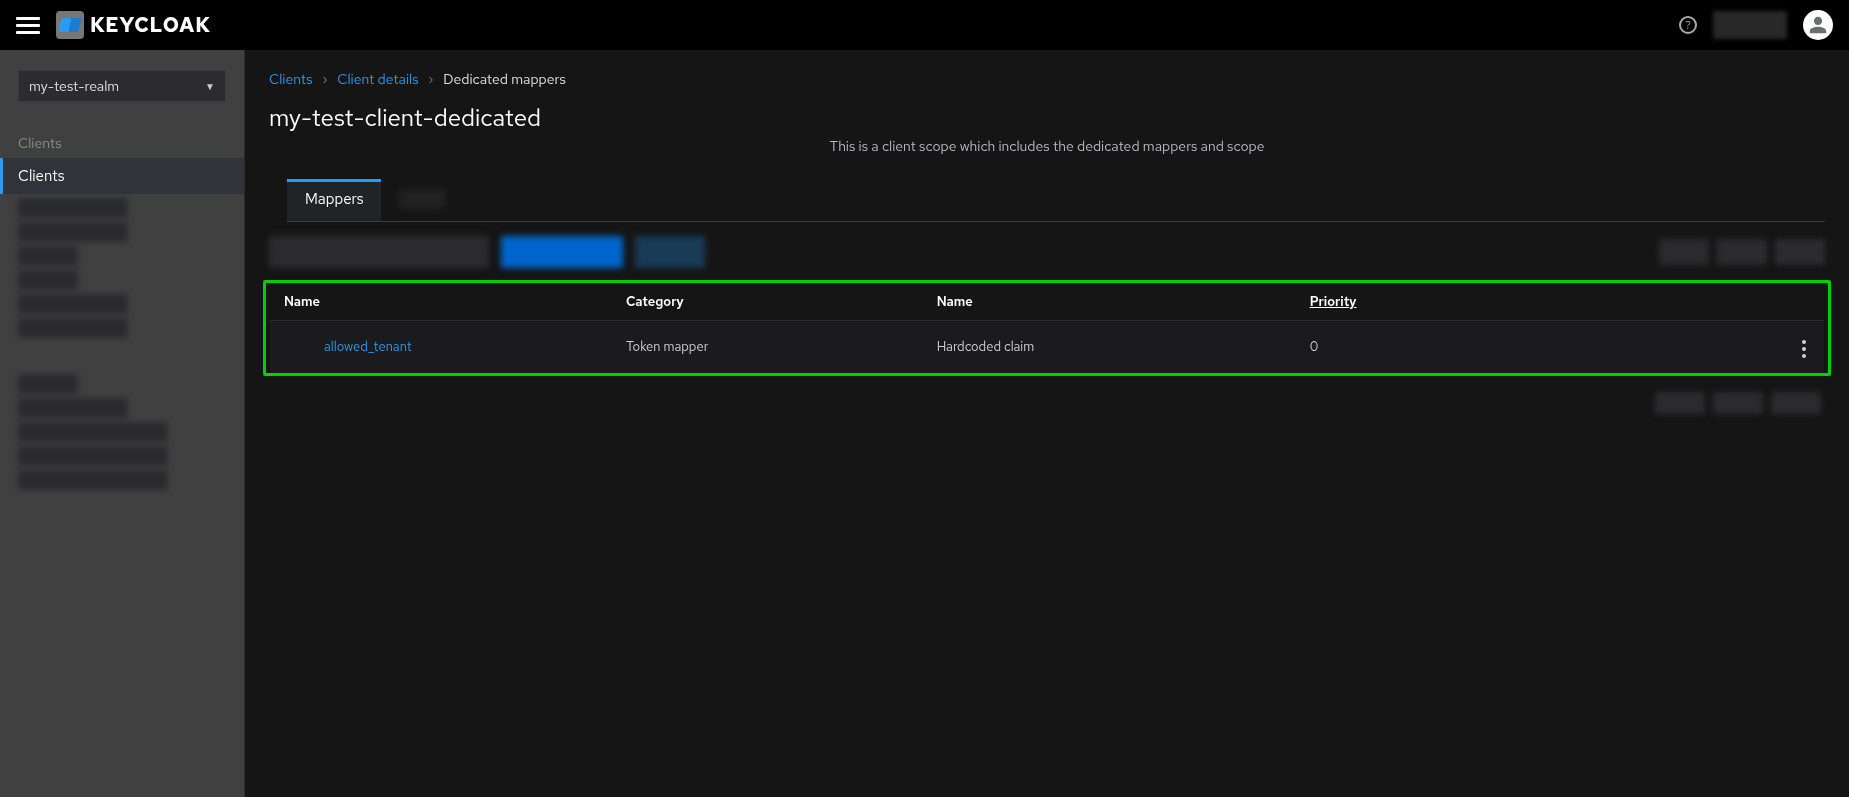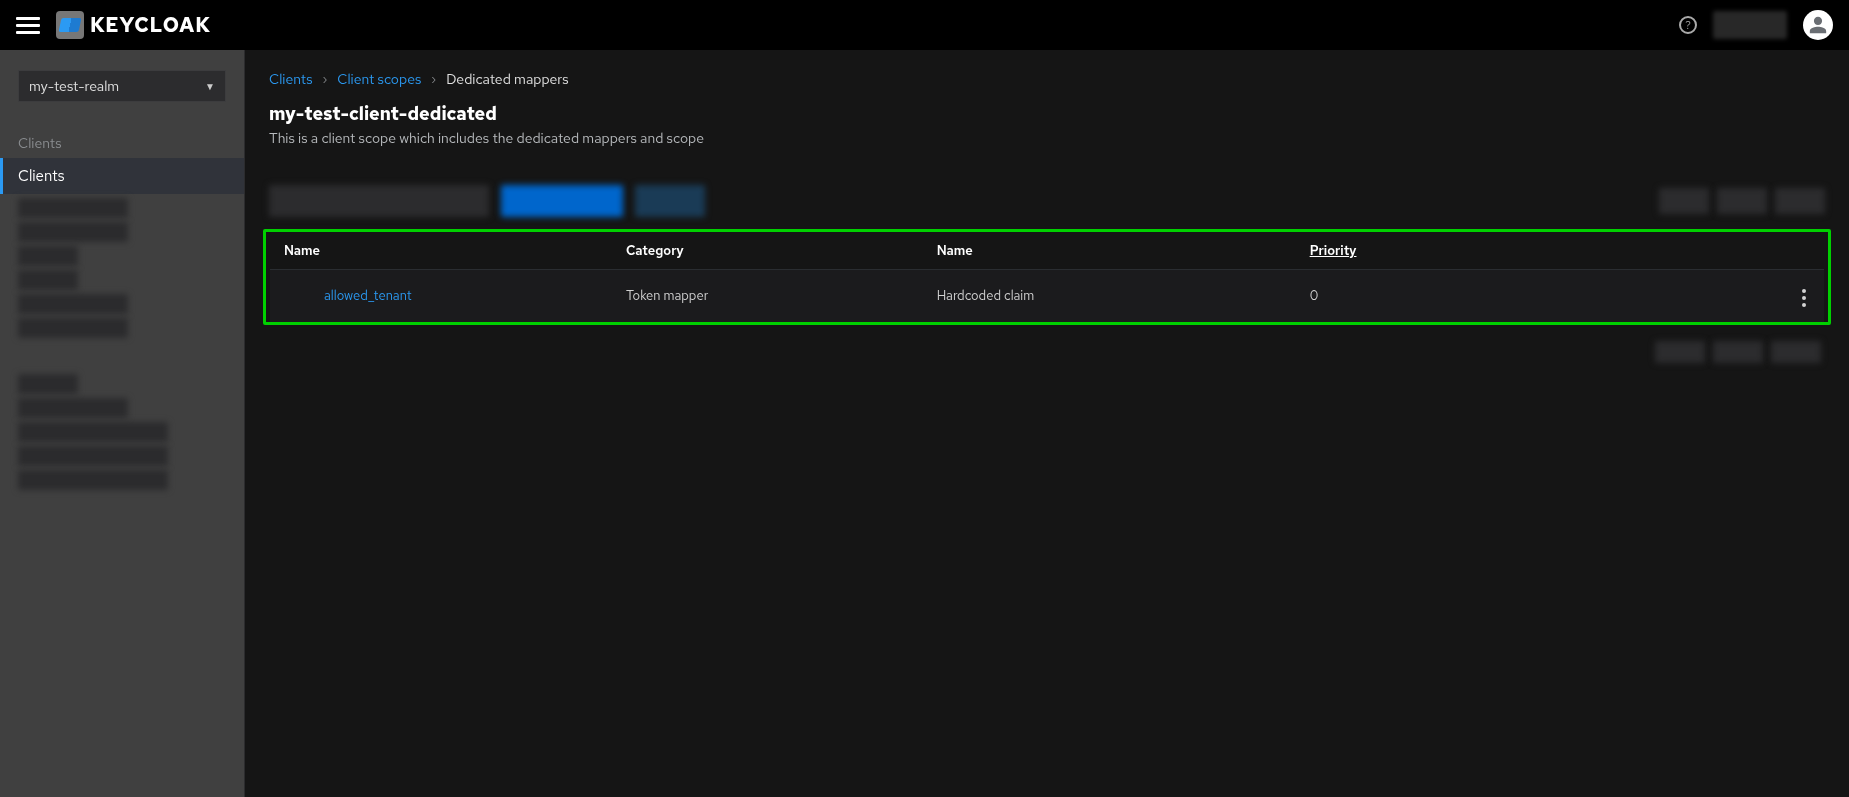--- a/index.html
+++ b/index.html
@@ -74,22 +74,22 @@
   .side-blur.short { width:60px;} .side-blur.med{width:110px;} .side-blur.long{width:150px;}
   .side-gap { height:28px; }
 
   
   .main { flex:1; overflow-y:auto; background:#151515; }
   .content { padding: 20px 24px 0; }
   .breadcrumbs { display:flex; align-items:center; gap:10px; font-size:14px; margin-bottom:14px;}
   .breadcrumbs a { color:#2b9af3; text-decoration:none; cursor:pointer;}
   .breadcrumbs .sep { color:#8a8d90; font-size:12px;}
   .breadcrumbs .current { color:#e0e0e0;}
-  h1.page-title { font-size:18px; font-weight:700; color:#fff; margin-bottom:4px;}
-  .page-desc { color:#b8bbbe; font-size:14px; margin-bottom:24px;}
+  h1.page-title { font-size:24px; font-weight:400; color:#fff; margin-bottom:4px;}
+  .page-desc { color:#b8bbbe; font-size:14px; margin-bottom:24px;text-align:center;}
 
   .tabs { display:flex; border-bottom:1px solid #3c3f42; margin-left:18px;}
   .tab { padding:10px 18px 12px; color:#d2d2d2; cursor:pointer; font-size:15px; min-width:60px; text-align:center;}
   .tab.active { border-top:3px solid #2b9af3; background:#212427; color:#fff; padding-top:7px;}
   .tab-blur { filter:blur(3px); background:#222; border-radius:2px; height:20px; width:46px; margin:auto;}
 
   
   .toolbar-row {
     display:flex; align-items:center; gap:12px; padding:14px 0 14px 0;
   }
@@ -185,28 +185,36 @@
     <div class="side-blur long"></div>
     <div class="side-blur long"></div>
     <div class="side-blur long"></div>
   </div>
 
   <div class="main">
     <div class="content">
       <div class="breadcrumbs">
         <a>Clients</a>
         <span class="sep">›</span>
-        <a>Client scopes</a>
+        <a>Client details</a>
         <span class="sep">›</span>
         <span class="current">Dedicated mappers</span>
       </div>
 
       <h1 class="page-title">my-test-client-dedicated</h1>
       <div class="page-desc">This is a client scope which includes the dedicated mappers and scope</div>
 
+      <div class="tabs">
+        <div class="tab active">
+          <span>Mappers</span>
+        </div>
+        <div class="tab">
+            <div class="tab-blur"></div>
+          </div>
+      </div>
 
       <div class="toolbar-row">
         <div class="tb-blur tb1"></div>
         <div class="tb-blur tb2"></div>
         <div class="tb-blur tb3"></div>
         <div class="tb-right">
           <div class="tb-sq"></div>
           <div class="tb-sq"></div>
           <div class="tb-sq"></div>
         </div>

